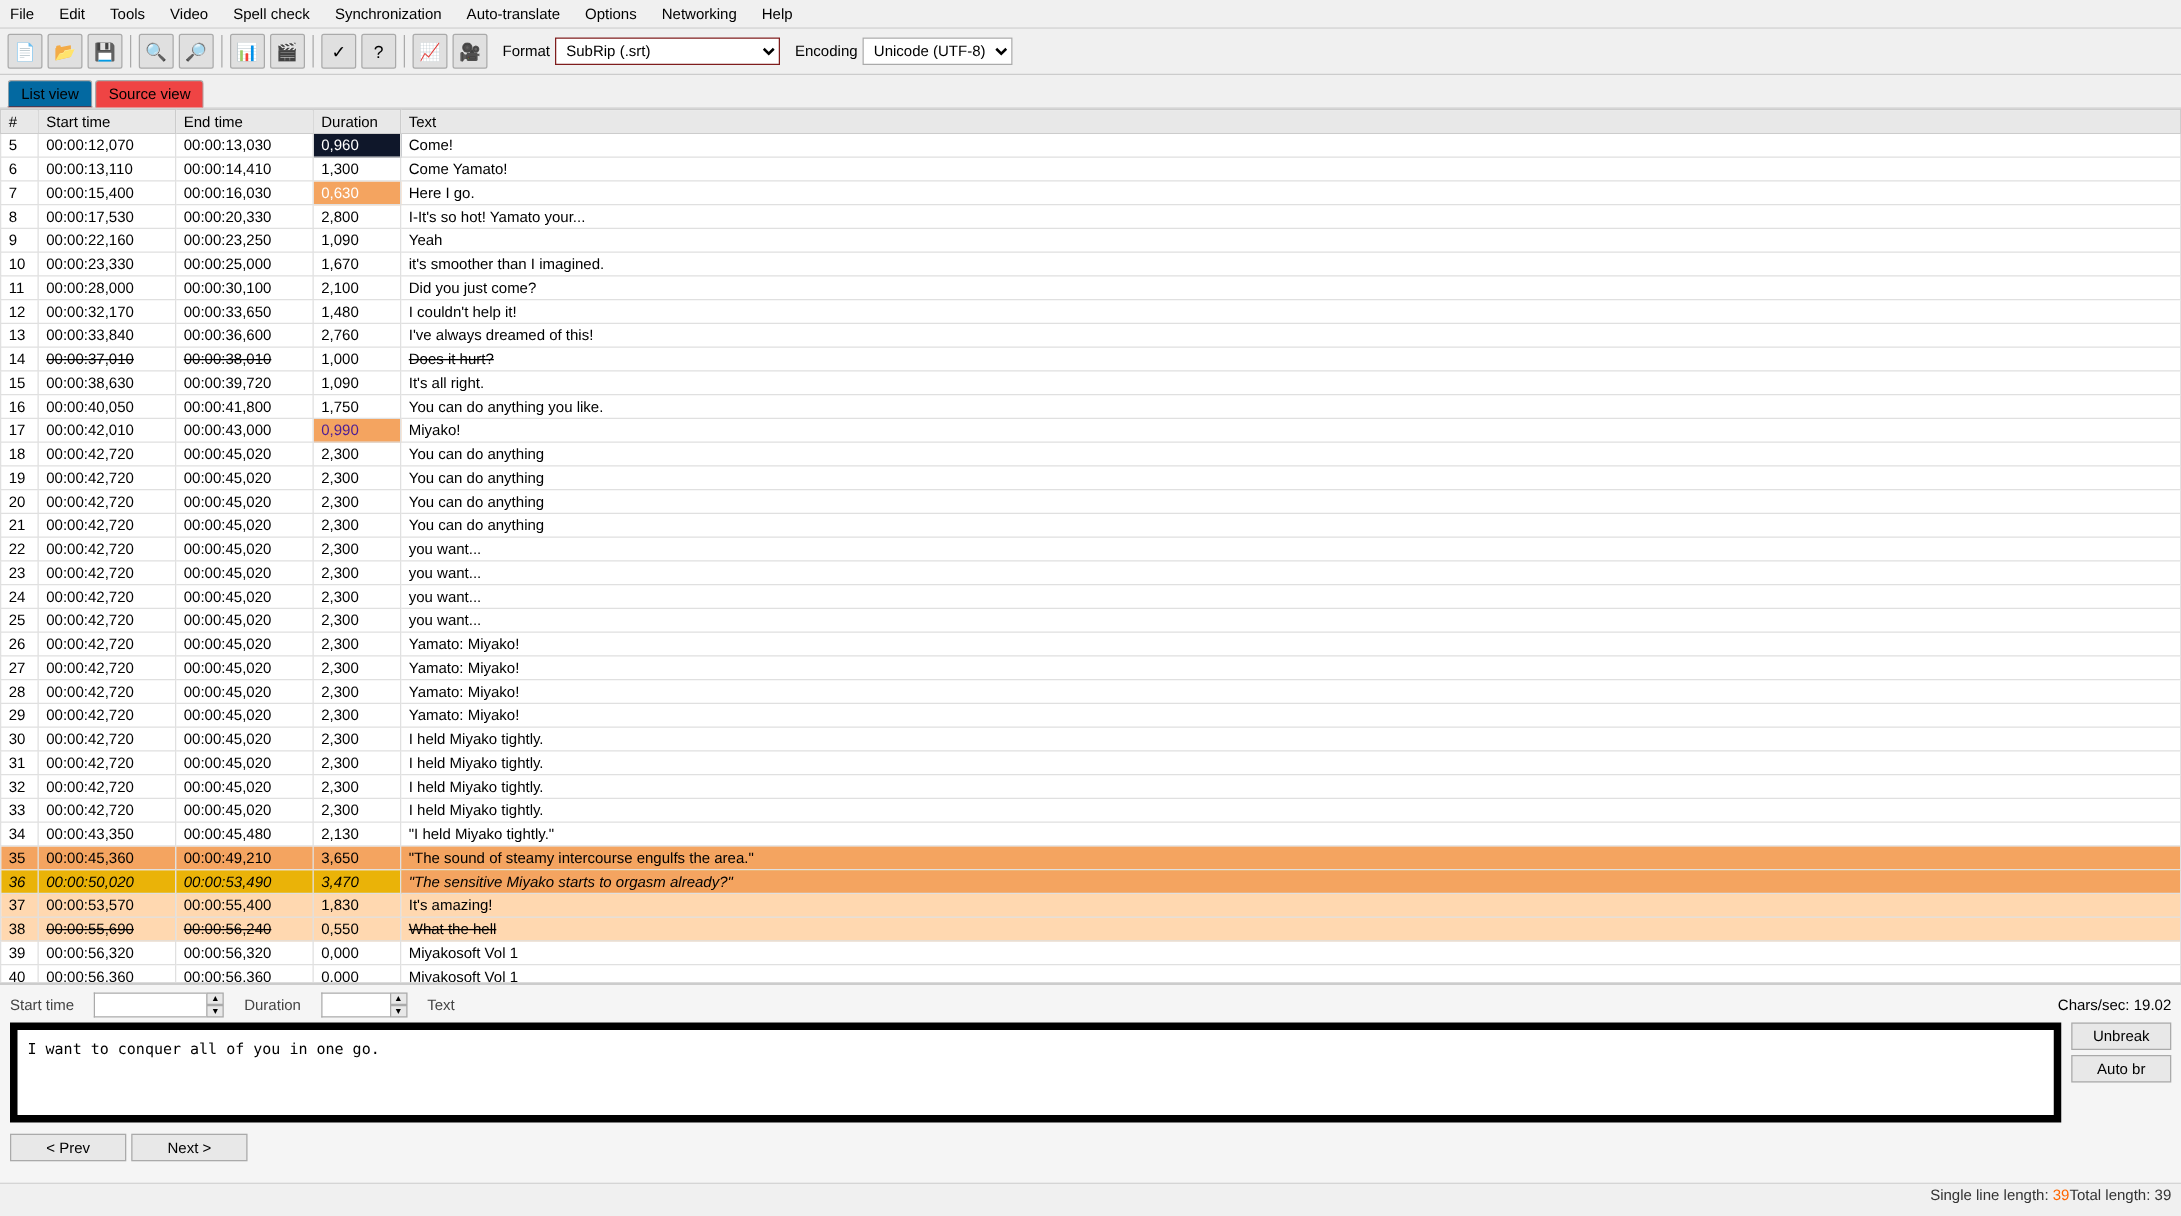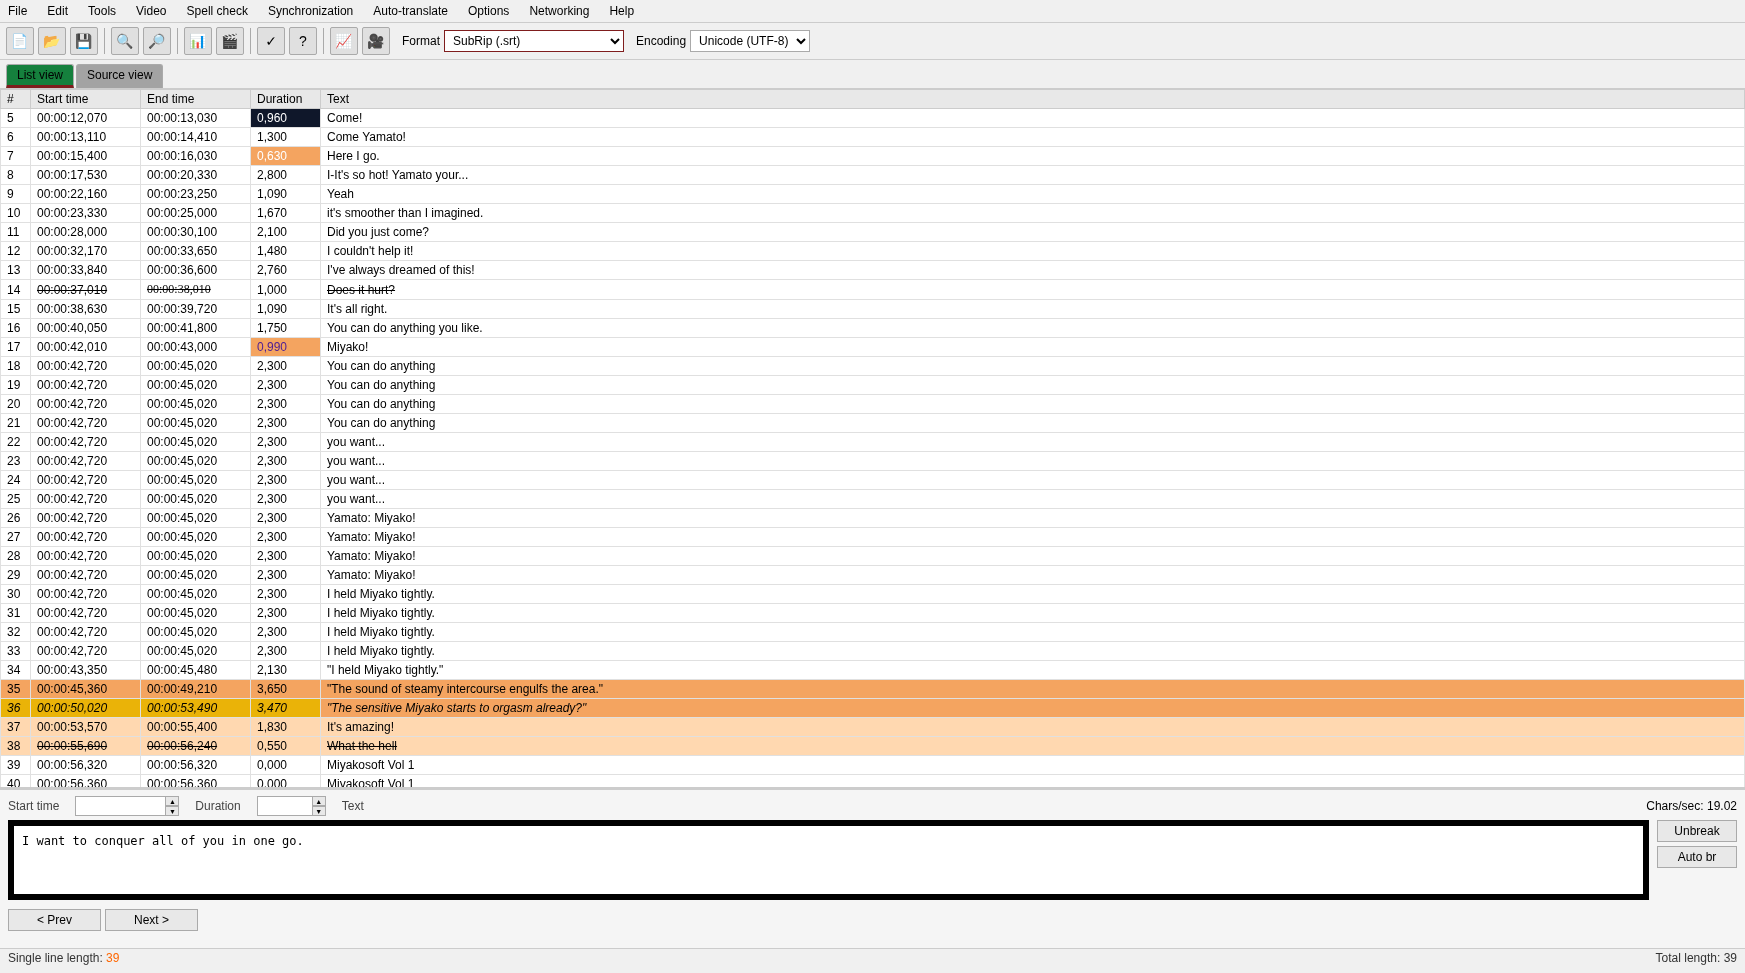--- a/index.html
+++ b/index.html
@@ -13,22 +13,22 @@
     .toolbar { background: #f0f0f0; padding: 4px 6px; display: flex; align-items: center; gap: 4px; border-bottom: 1px solid #ccc; }
     .toolbar-btn { width: 28px; height: 28px; background: #e0e0e0; border: 1px solid #aaa; border-radius: 2px; cursor: pointer; display: flex; align-items: center; justify-content: center; font-size: 14px; }
     .toolbar-sep { width: 1px; height: 26px; background: #aaa; margin: 0 2px; }
     .format-label { margin-left: 8px; font-size: 12px; }
     .format-select { height: 22px; font-size: 12px; border: 1px solid #7f1d1d; background: white; padding: 0 4px; }
     .encoding-label { margin-left: 8px; font-size: 12px; }
     .encoding-select { height: 22px; font-size: 12px; border: 1px solid #aaa; background: white; padding: 0 4px; }
     
     
     .view-tabs { background: #f0f0f0; padding: 4px 6px 0; border-bottom: 1px solid #ccc; display: flex; gap: 2px; }
-    .view-tab { padding: 3px 10px; font-size: 12px; cursor: pointer; background: #a3a3a3; border: 1px solid #aaa; border-bottom: none; border-radius: 3px 3px 0 0; }
-    .view-tab.active { background: #15803d; border-bottom: 3px solid #7f1d1d; }
+    .view-tab { padding: 3px 10px; font-size: 12px; cursor: pointer; background: #ef4444; border: 1px solid #aaa; border-bottom: none; border-radius: 3px 3px 0 0; }
+    .view-tab.active { background: #0369a1; border-bottom: 1px solid #7f1d1d; }
     
     
     .table-container { flex: 1; overflow-y: auto; background: white; border-bottom: 1px solid #ccc; }
     .subtitle-table { width: 100%; border-collapse: collapse; }
     .subtitle-table th { background: #e8e8e8; border: 1px solid #ccc; padding: 2px 6px; text-align: left; font-weight: normal; font-size: 12px; position: sticky; top: 0; z-index: 1; }
     .subtitle-table td { border: 1px solid #e0e0e0; padding: 2px 6px; font-size: 12px; white-space: nowrap; }
     
     
     .main-layout { display: flex; flex-direction: column; height: calc(100vh - 95px); }
     
@@ -39,21 +39,21 @@
     .editor-input { height: 22px; font-size: 12px; border: 1px solid #aaa; background: white; padding: 0 4px; }
     .start-time-input { width: 90px; }
     .duration-input { width: 55px; }
     .editor-textarea { width: calc(100% - 160px); height: 90px; font-size: 12px; border: 6px solid #000000; resize: none; padding: 8px; background: white; }
     .editor-main { display: flex; gap: 8px; margin-top: 4px; }
     .editor-text-area { flex: 1; }
     .editor-buttons { display: flex; flex-direction: column; gap: 4px; width: 80px; }
     .editor-btn { padding: 3px 8px; font-size: 12px; border: 1px solid #aaa; background: #e8e8e8; cursor: pointer; text-align: center; }
     .nav-buttons { display: flex; gap: 4px; margin-top: 6px; }
     .nav-btn { padding: 3px 28px; font-size: 12px; border: 1px solid #aaa; background: #e8e8e8; cursor: pointer; }
-    .status-bar { border-top: 1px solid #ccc; padding: 2px 8px; display: flex; justify-content: space-between; font-size: 12px; background: #f0f0f0; }
+    .status-bar { border-top: 1px solid #ccc; padding: 2px 8px; display: flex; justify-content: flex-end; font-size: 12px; background: #f0f0f0; }
     .single-line-label { color: #333; }
     .single-line-value { color: #ff6600; }
     .total-length { color: #333; }
     .input-spinner { display: flex; align-items: stretch; }
     .input-spinner input { height: 20px; width: 70px; border: 1px solid #aaa; border-right: none; font-size: 12px; padding: 0 4px; }
     .spin-btns { display: flex; flex-direction: column; }
     .spin-btns button { width: 14px; height: 10px; border: 1px solid #aaa; background: #e8e8e8; cursor: pointer; font-size: 7px; padding: 0; line-height: 1; display: flex; align-items: center; justify-content: center; }
   </style>
 </head>
 <body>
@@ -180,21 +180,21 @@
           <tr>
             <td>13</td>
             <td>00:00:33,840</td>
             <td>00:00:36,600</td>
             <td>2,760</td>
             <td>I've always dreamed of this!</td>
           </tr>
           <tr>
             <td>14</td>
             <td style="text-decoration: line-through;">00:00:37,010</td>
-            <td style="text-decoration: line-through; font-family: Liberation Serif, serif;">00:00:38,010</td>
+            <td style="text-decoration: line-through;">00:00:38,010</td>
             <td>1,000</td>
             <td style="text-decoration: line-through;">Does it hurt?</td>
           </tr>
           <tr>
             <td>15</td>
             <td>00:00:38,630</td>
             <td>00:00:39,720</td>
             <td>1,090</td>
             <td>It's all right.</td>
           </tr>

